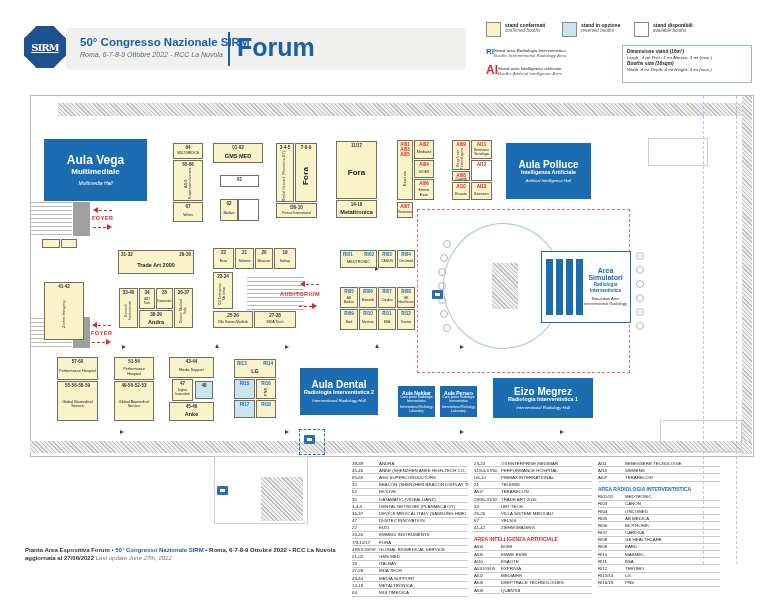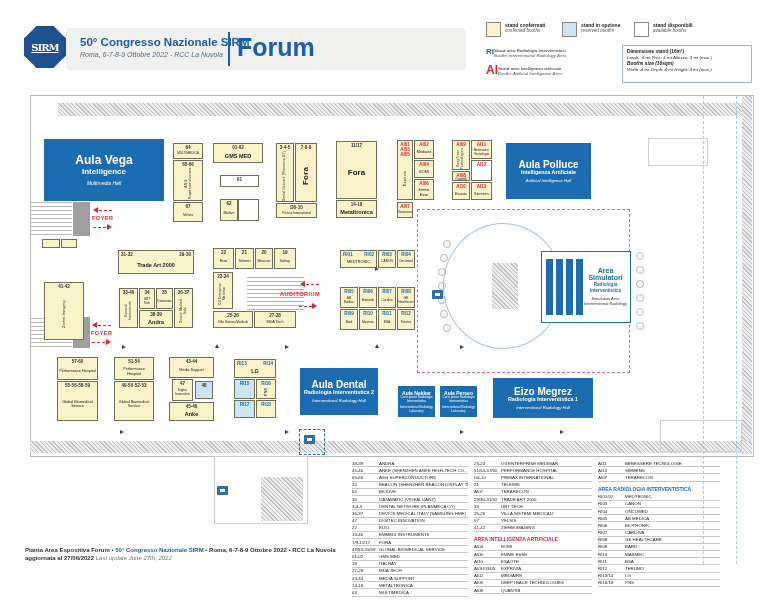--- a/index.html
+++ b/index.html
@@ -242,23 +242,23 @@
           <i></i>
         </div>
       <div class="sim-txt">
         <div class="s1">Area Simulatori</div>
         <div class="s2">Radiologia</div>
         <div class="s2">Interventistica</div>
         <div class="s3">Simulation Area</div>
         <div class="s3" style="margin-top:0;">Interventional Radiology</div>
       </div>
     </div>
-  <div class="hall lg" style="left: 44px; top: 139px; width: 120px; height: 62px;">
+  <div class="hall lg" style="left: 44px; top: 139px; width: 103px; height: 62px;">
         <div class="ht">Aula Vega</div>
-        <div class="hs">Intelligence</div>
+        <div class="hs">Multimediale</div>
         <div class="he">Multimedia Hall</div>
       </div>
       <div class="hall md" style="left: 506px; top: 143px; width: 85px; height: 56px;">
         <div class="ht">Aula Polluce</div>
         <div class="hs">Intelligenza Artificiale</div>
         <div class="he">Artificial Intelligence Hall</div>
       </div>
       <div class="hall md" style="left: 300px; top: 368px; width: 78px; height: 47px;">
         <div class="ht">Aula Dental</div>
         <div class="hs">Radiologia Interventistica 2</div>

